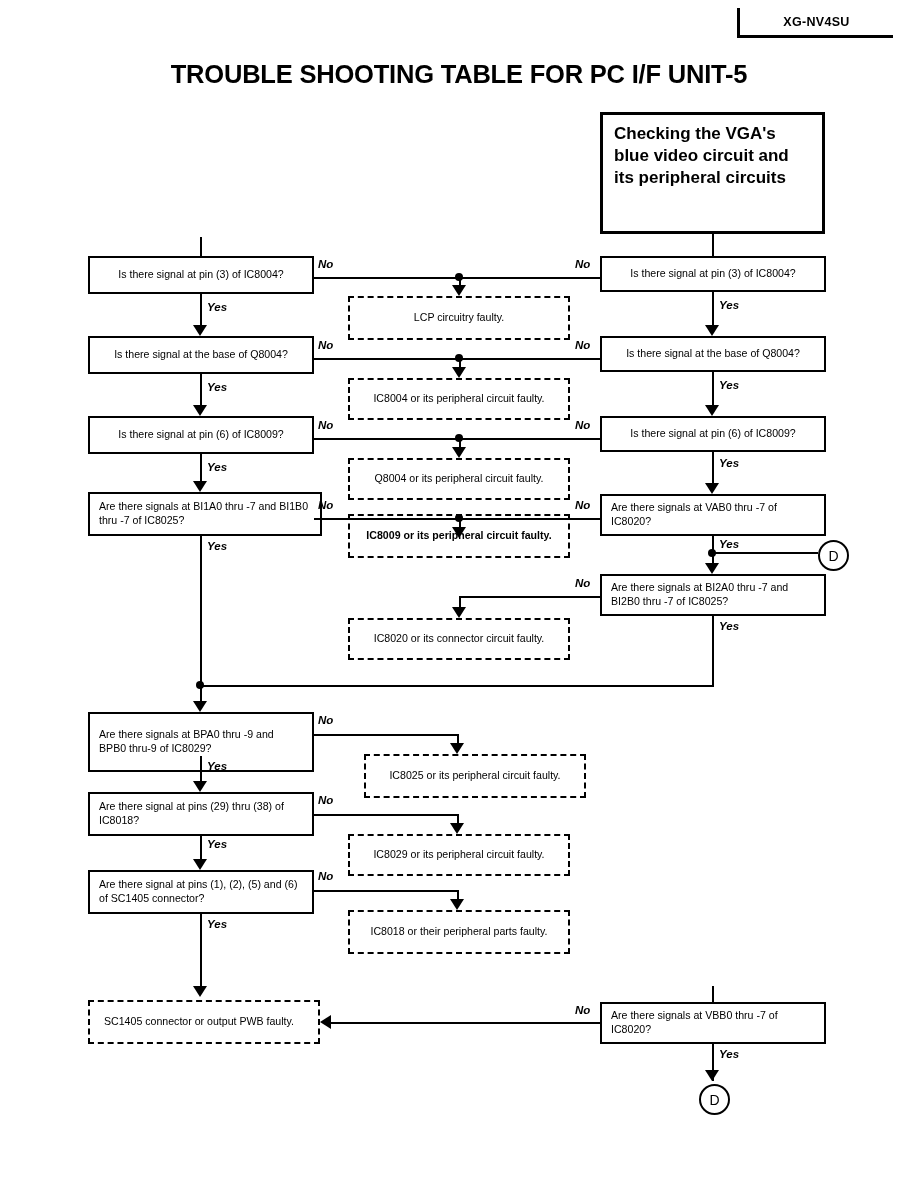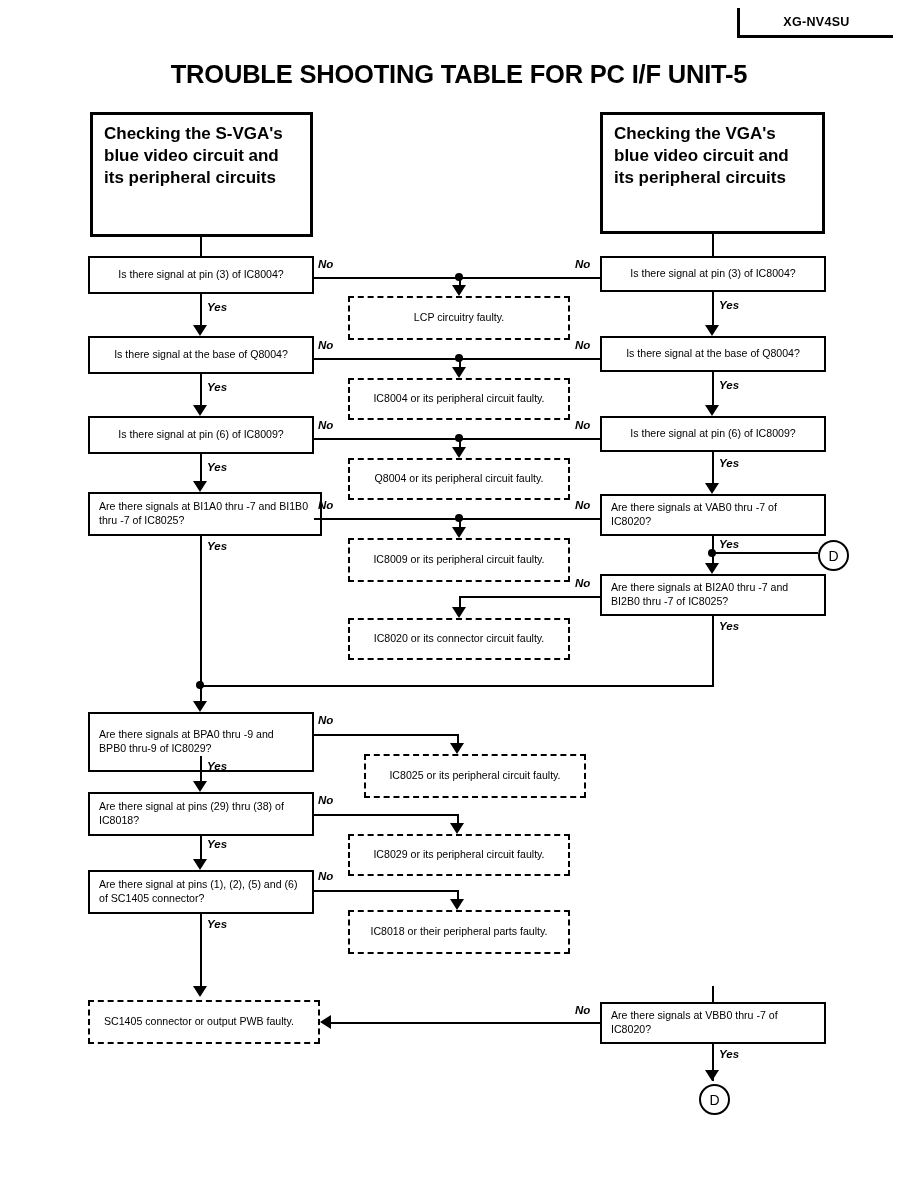--- a/index.html
+++ b/index.html
@@ -70,21 +70,20 @@
 <body>
 
 <div class="page">
 
   <div id="model-tab">
     <span>XG-NV4SU</span>
   </div>
   <div id="page-title">TROUBLE SHOOTING TABLE FOR PC I/F UNIT-5</div>
   <div id="page-number">45</div>
 
-  <div class="node hdr" style="left:90px;top:112px;width:223px;height:125px;">Checking the S-VGA's blue video circuit and its peripheral circuits</div>
 
   <div class="node hdr" style="left:600px;top:112px;width:225px;height:122px;">Checking the VGA's blue video circuit and its peripheral circuits</div>
 
   <div class="node q center" style="left:88px;top:256px;width:226px;height:38px;">Is there signal at pin (3) of IC8004?</div>
 
   <div class="node q center" style="left:88px;top:336px;width:226px;height:38px;">Is there signal at the base of Q8004?</div>
 
   <div class="node q center" style="left:88px;top:416px;width:226px;height:38px;">Is there signal at pin (6) of IC8009?</div>
 
   <div class="node q" style="left:88px;top:492px;width:234px;height:44px;">Are there signals at BI1A0 thru -7 and BI1B0 thru -7 of  IC8025?</div>
@@ -109,21 +108,21 @@
 
 
   <div class="node q" style="left:600px;top:1002px;width:226px;height:42px;">Are there signals at VBB0 thru -7 of IC8020?</div>
 
   <div class="node fault center" style="left:348px;top:296px;width:222px;height:44px;">LCP circuitry faulty.</div>
 
   <div class="node fault center" style="left:348px;top:378px;width:222px;height:42px;">IC8004 or its peripheral circuit faulty.</div>
 
   <div class="node fault center" style="left:348px;top:458px;width:222px;height:42px;">Q8004 or its peripheral circuit faulty.</div>
 
-  <div class="node fault center" style="left:348px;top:538px;width:222px;height:44px;">IC8009 or its peripheral circuit faulty.</div>
+  <div class="node fault center" style="left:348px;top:514px;width:222px;height:44px;font-weight:bold;">IC8009 or its peripheral circuit faulty.</div>
 
   <div class="node fault center" style="left:348px;top:618px;width:222px;height:42px;">IC8020 or its connector circuit faulty.</div>
 
   <div class="node fault center" style="left:364px;top:754px;width:222px;height:44px;">IC8025 or its peripheral circuit faulty.</div>
 
   <div class="node fault center" style="left:348px;top:834px;width:222px;height:42px;">IC8029 or its peripheral circuit faulty.</div>
 
   <div class="node fault center" style="left:348px;top:910px;width:222px;height:44px;">IC8018 or their peripheral parts faulty.</div>
 
   <div class="ln vl" style="left:200px;top:237px;height:19px;"></div>

